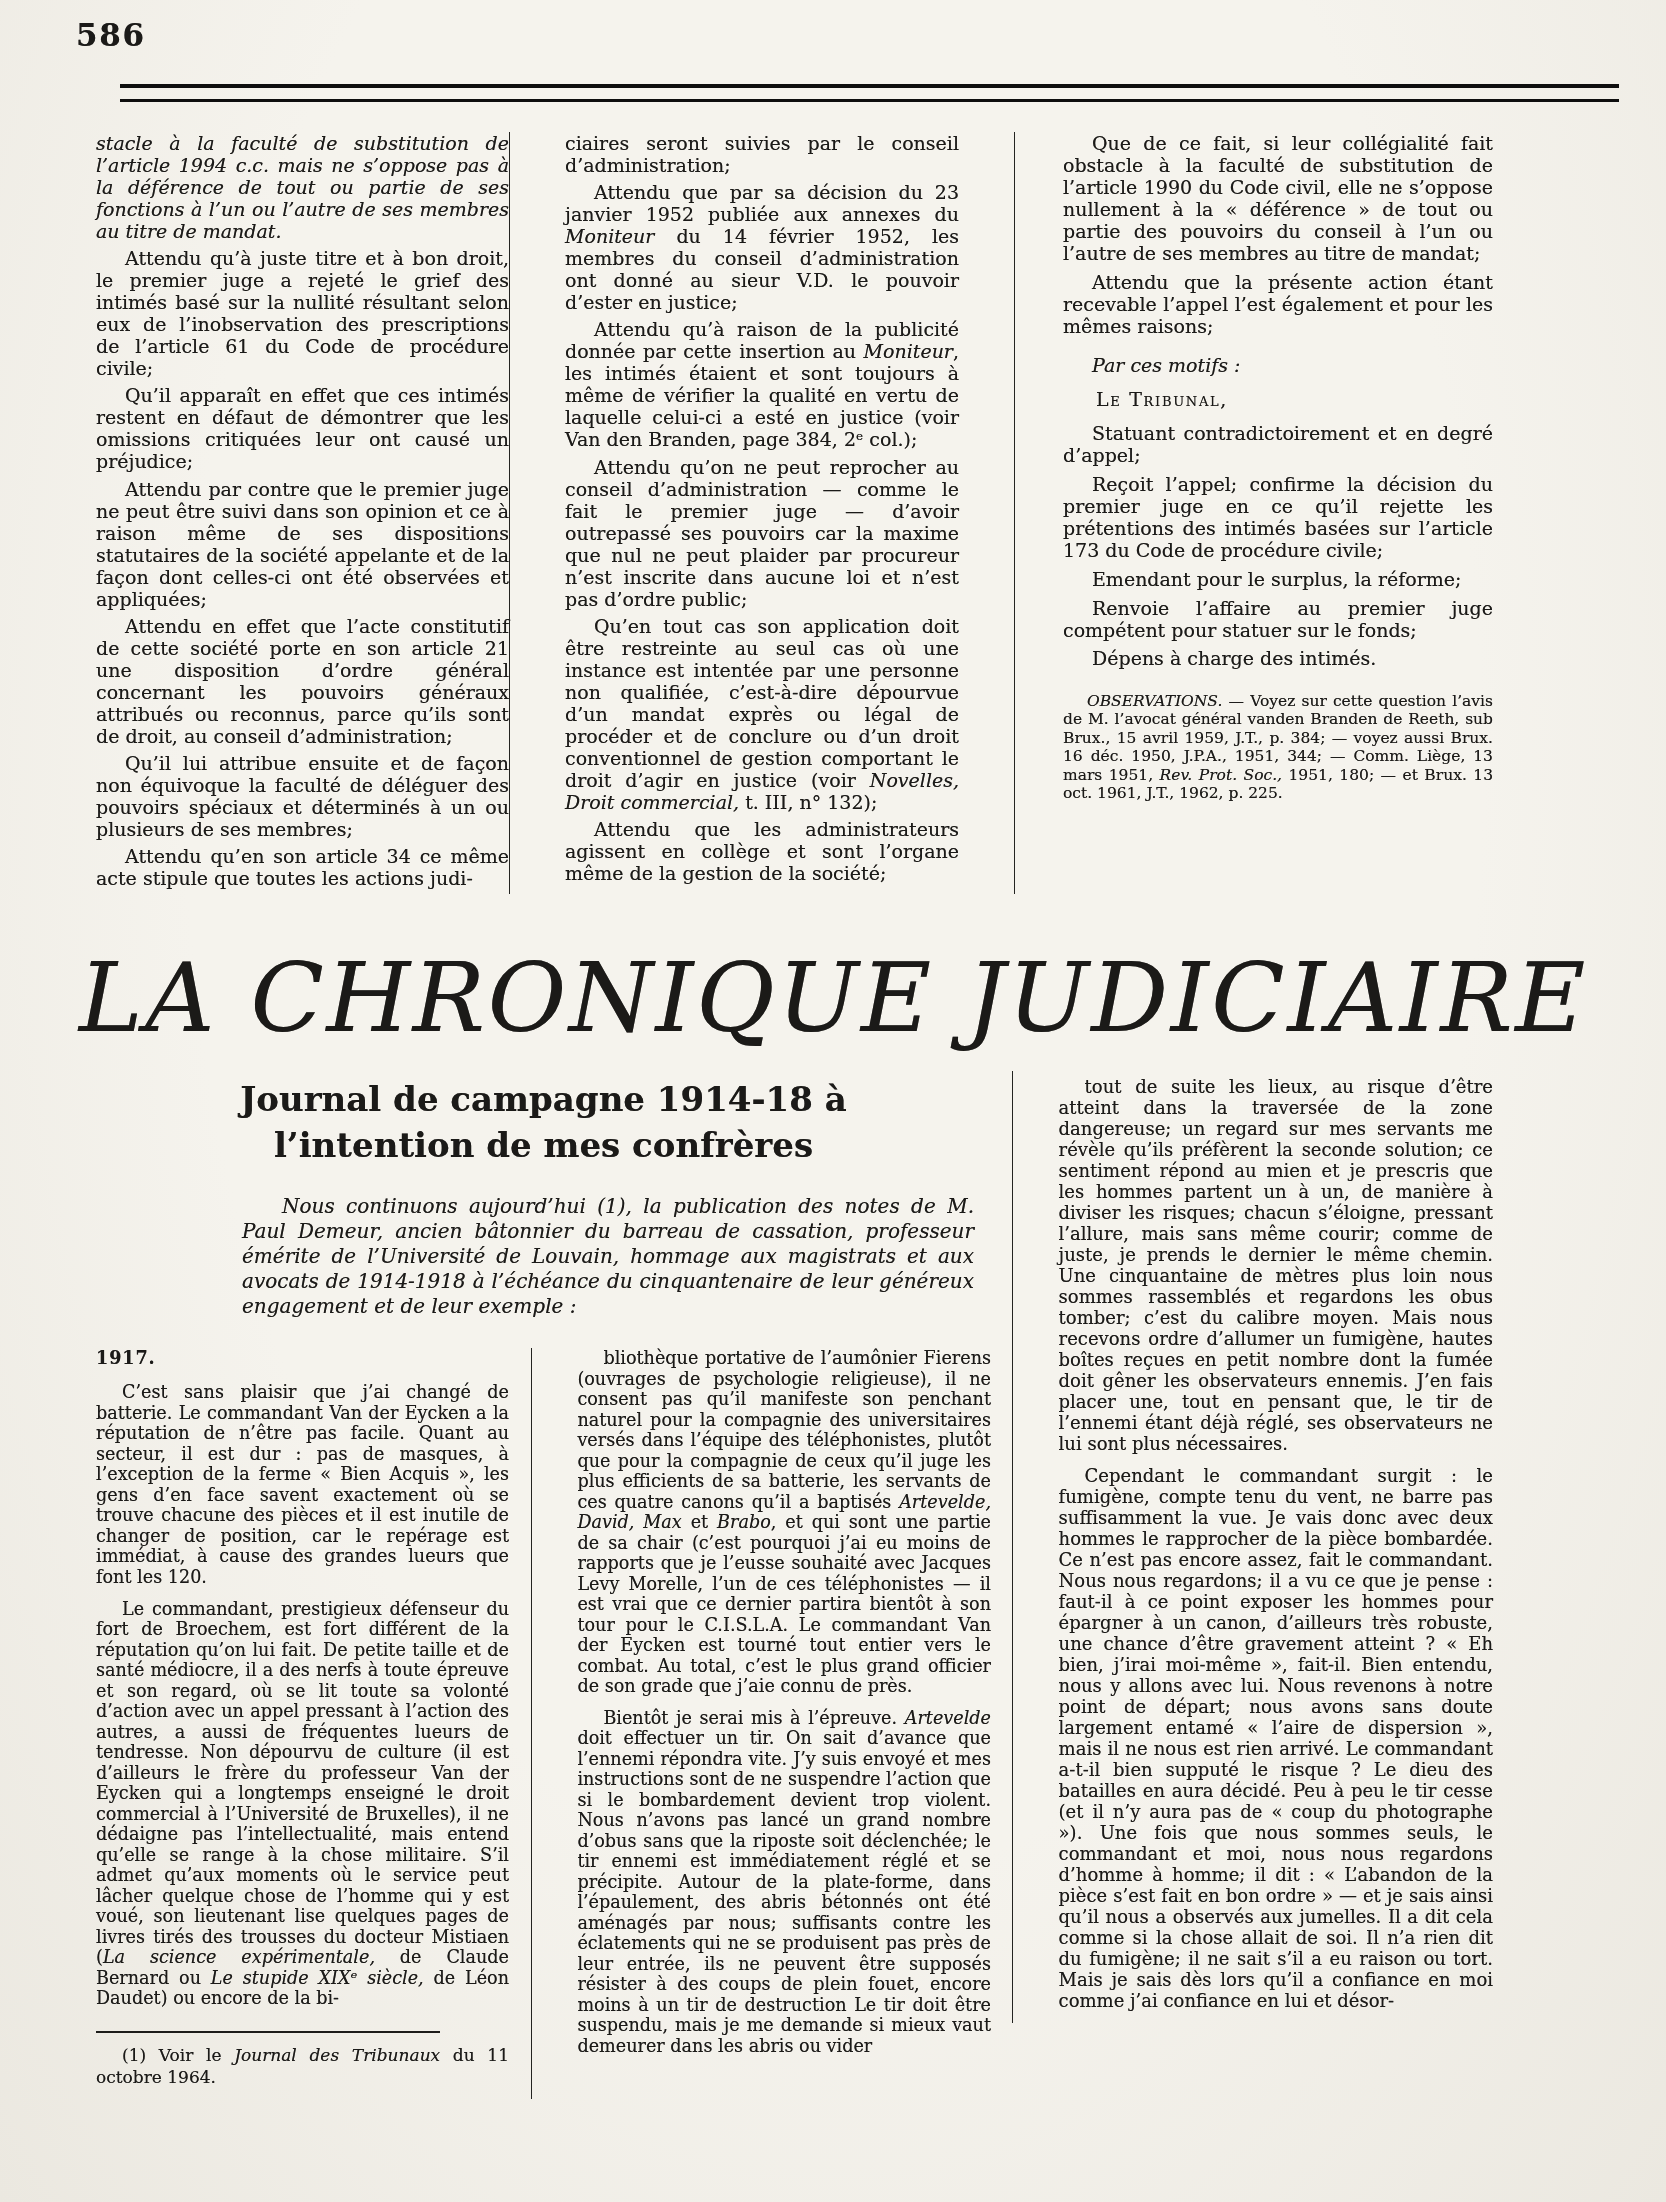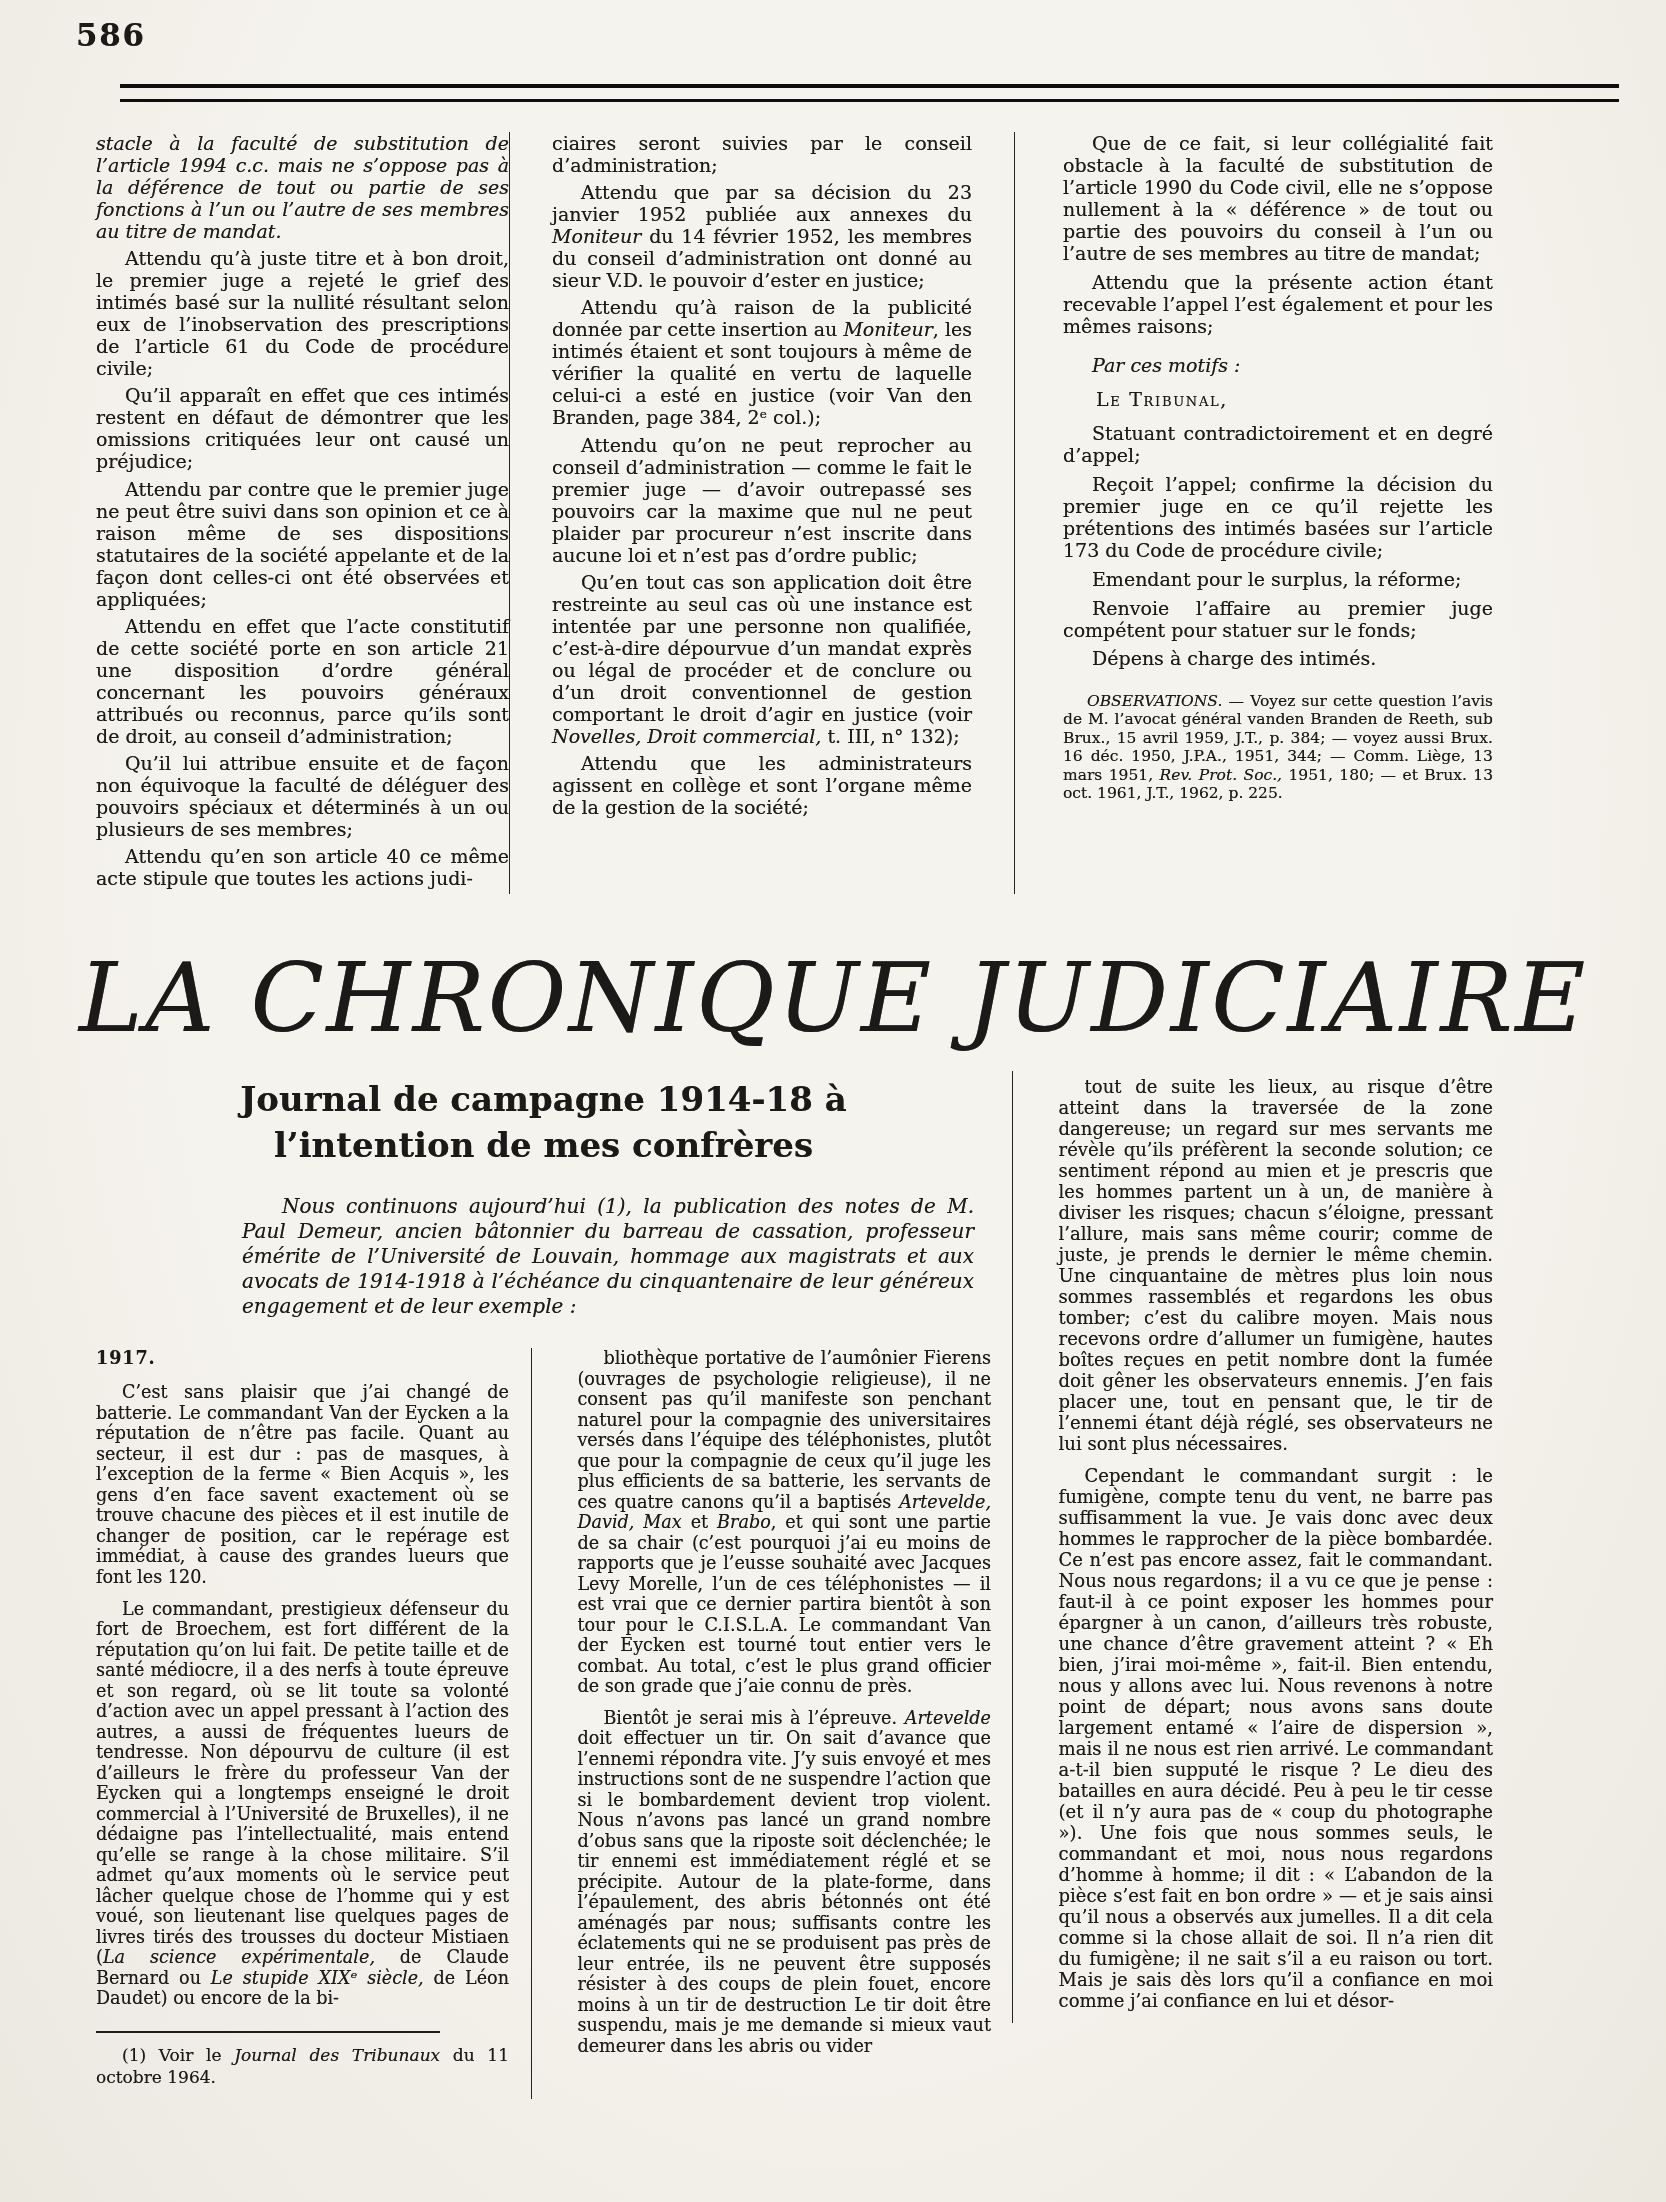--- a/index.html
+++ b/index.html
@@ -9,21 +9,21 @@
     font-family:"DejaVu Serif", serif;color:#1b1a18;
     text-shadow:0 0 0.4px rgba(25,22,20,.6);
   }
   .page-number{position:absolute;top:17px;left:76px;font-size:31px;font-weight:700;letter-spacing:1.7px;}
   .top-rule{position:absolute;top:84px;left:120px;width:1499px;height:11.2px;
     border-top:4.3px solid #0e0e0e;border-bottom:3.4px solid #0e0e0e;}
   
   .legal{position:absolute;top:132px;left:96px;width:1397px;display:flex;align-items:stretch;
     font-size:19px;line-height:22px;text-align:justify;}
   .lcol1{width:413px;}
-  .lcol2{width:506px;box-sizing:border-box;padding:0 42px;
+  .lcol2{width:506px;box-sizing:border-box;padding:0 55px;
     border-left:1.7px solid #242421;border-right:1.7px solid #242421;}
   .lcol3{width:478px;box-sizing:border-box;padding-left:48px;}
   .para{margin:0 0 5.2px;text-indent:29px;}
   .para.noindent{text-indent:0;}
   .para.ital{font-style:italic;}
   .lcol3 .para{margin-bottom:6.9px;}
   .para.motifs{font-style:italic;margin-top:17px;}
   .para.sc{font-variant:small-caps;letter-spacing:1.7px;margin-top:12px;text-indent:33px;}
   .para.gap{margin-top:12px;}
   .para.obs{margin-top:22.4px;font-size:15.5px;line-height:18.5px;text-indent:24px;}
@@ -56,21 +56,21 @@
   <div class="top-rule"></div>
 
   <section class="legal">
     <div class="lcol lcol1">
         <p class="para ital noindent">stacle à la faculté de substitution de l’article 1994 c.c. mais ne s’oppose pas à la déférence de tout ou partie de ses fonctions à l’un ou l’autre de ses membres au titre de mandat.</p>
         <p class="para">Attendu qu’à juste titre et à bon droit, le premier juge a rejeté le grief des intimés basé sur la nullité résultant selon eux de l’inobservation des prescriptions de l’article 61 du Code de procédure civile;</p>
         <p class="para">Qu’il apparaît en effet que ces intimés restent en défaut de démontrer que les omissions critiquées leur ont causé un préjudice;</p>
         <p class="para">Attendu par contre que le premier juge ne peut être suivi dans son opinion et ce à raison même de ses dispositions statutaires de la société appelante et de la façon dont celles-ci ont été observées et appliquées;</p>
         <p class="para">Attendu en effet que l’acte constitutif de cette société porte en son article 21 une disposition d’ordre général concernant les pouvoirs généraux attribués ou reconnus, parce qu’ils sont de droit, au conseil d’administration;</p>
         <p class="para">Qu’il lui attribue ensuite et de façon non équivoque la faculté de déléguer des pouvoirs spéciaux et déterminés à un ou plusieurs de ses membres;</p>
-        <p class="para">Attendu qu’en son article 40 ce même acte stipule que toutes les actions judi-</p>
+        <p class="para">Attendu qu’en son article 34 ce même acte stipule que toutes les actions judi-</p>
       </div>
     <div class="lcol lcol2">
         <p class="para noindent">ciaires seront suivies par le conseil d’administration;</p>
         <p class="para">Attendu que par sa décision du 23 janvier 1952 publiée aux annexes du <i>Moniteur</i> du 14 février 1952, les membres du conseil d’administration ont donné au sieur V.D. le pouvoir d’ester en justice;</p>
         <p class="para">Attendu qu’à raison de la publicité donnée par cette insertion au <i>Moniteur</i>, les intimés étaient et sont toujours à même de vérifier la qualité en vertu de laquelle celui-ci a esté en justice (voir Van den Branden, page 384, 2ᵉ col.);</p>
         <p class="para">Attendu qu’on ne peut reprocher au conseil d’administration — comme le fait le premier juge — d’avoir outrepassé ses pouvoirs car la maxime que nul ne peut plaider par procureur n’est inscrite dans aucune loi et n’est pas d’ordre public;</p>
         <p class="para">Qu’en tout cas son application doit être restreinte au seul cas où une instance est intentée par une personne non qualifiée, c’est-à-dire dépourvue d’un mandat exprès ou légal de procéder et de conclure ou d’un droit conventionnel de gestion comportant le droit d’agir en justice (voir <i>Novelles, Droit commercial,</i> t. III, n° 132);</p>
         <p class="para">Attendu que les administrateurs agissent en collège et sont l’organe même de la gestion de la société;</p>
       </div>
     <div class="lcol lcol3">

